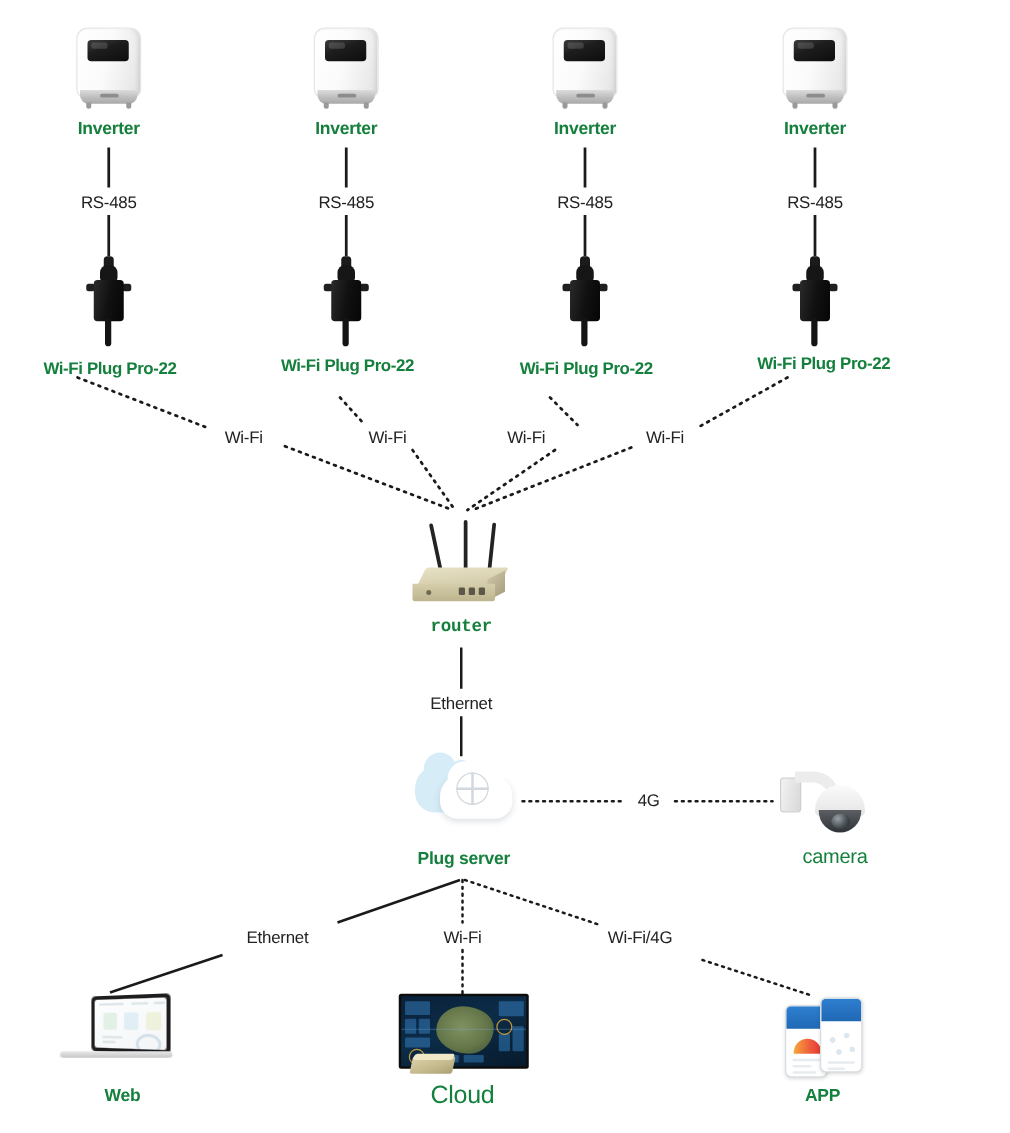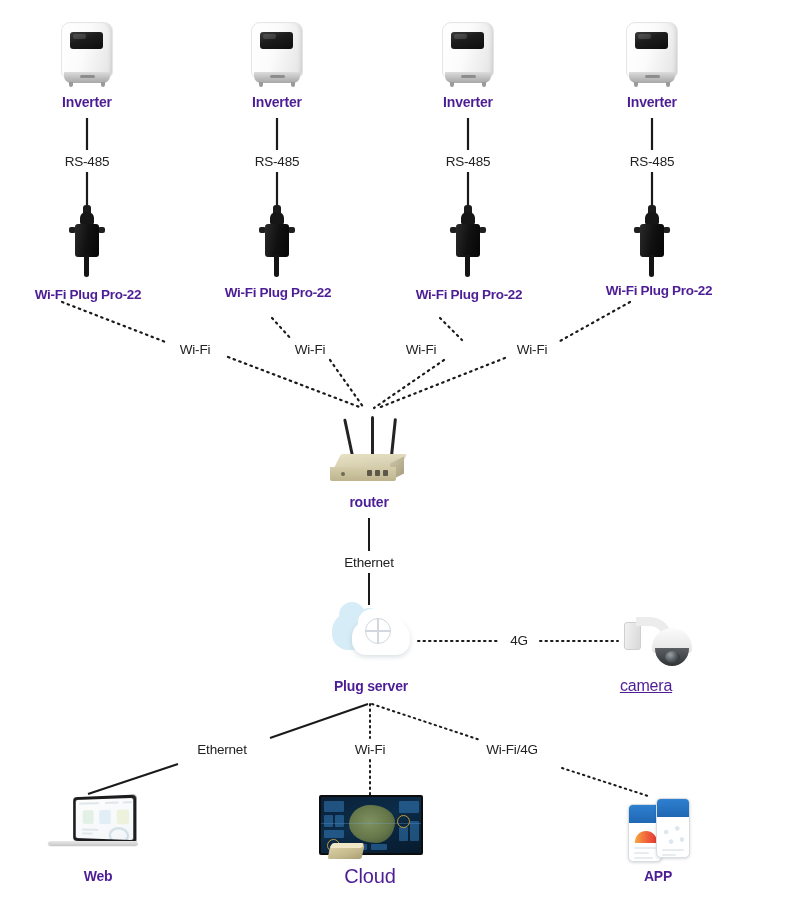--- a/index.html
+++ b/index.html
@@ -26,21 +26,21 @@
     height: 906px;
     pointer-events: none;
   }
   .node {
     position: absolute;
   }
   .label {
     position: absolute;
     text-align: center;
     white-space: nowrap;
-    color: #4c1d95;
+    color: #15803d;
     line-height: 1;
   }
   .lbl-device {
     font-weight: bold;
     font-size: 14px;
     letter-spacing: -0.2px;
   }
   .lbl-plug {
     font-weight: bold;
     font-size: 13.5px;
@@ -614,41 +614,41 @@
     <div class="rt-ant" style="left:44px; top:-2px; height:40px; transform: rotate(0deg);"></div>
     <div class="rt-ant" style="left:63px; top:0px; height:38px; transform: rotate(6deg);"></div>
     <div class="rt-top"></div>
     <div class="rt-side"></div>
     <div class="rt-front"></div>
     <div class="rt-led" style="left:14px;"></div>
     <div class="rt-port" style="left:40px;"></div>
     <div class="rt-port" style="left:48px;"></div>
     <div class="rt-port" style="left:56px;"></div>
   </div>
-  <div class="label lbl-device" style="left:309px; top:495px; width:120px;">router</div>
+  <div class="label lbl-device" style="left:309px; top:495px; width:120px;font-family:Liberation Mono, monospace;">router</div>
 
   <div class="label lbl-link" style="left:319px; top:556px; width:100px;">Ethernet</div>
 
   <div class="node cloud" style="left:330px; top:608px;">
     <div class="cl-back"></div>
     <div class="cl-front"></div>
     <div class="cl-globe"></div>
   </div>
   <div class="label lbl-device" style="left:309px; top:679px; width:124px;">Plug server</div>
 
   <div class="label lbl-link" style="left:489px; top:634px; width:60px;">4G</div>
 
   <div class="node camera" style="left:622px; top:608px;">
     <div class="cam-arm"></div>
     <div class="cam-neck"></div>
     <div class="cam-dome-top"></div>
     <div class="cam-dome-bot"></div>
     <div class="cam-lens"></div>
   </div>
-  <div class="label lbl-camera" style="left:591px; top:678px; width:110px;text-decoration:underline;">camera</div>
+  <div class="label lbl-camera" style="left:613px; top:678px; width:110px;">camera</div>
 
   <div class="label lbl-link" style="left:172px; top:743px; width:100px;">Ethernet</div>
   <div class="label lbl-link" style="left:330px; top:743px; width:80px;">Wi-Fi</div>
   <div class="label lbl-link" style="left:452px; top:743px; width:120px;">Wi-Fi/4G</div>
 
   <div class="node laptop" style="left:44px; top:796px;">
     <div class="lt-screen">
       <div class="lt-inner">
         <div class="lt-bar" style="left:4px; top:3px; width:22px; height:2px;"></div>
         <div class="lt-bar" style="left:32px; top:3px; width:14px; height:2px;"></div>

